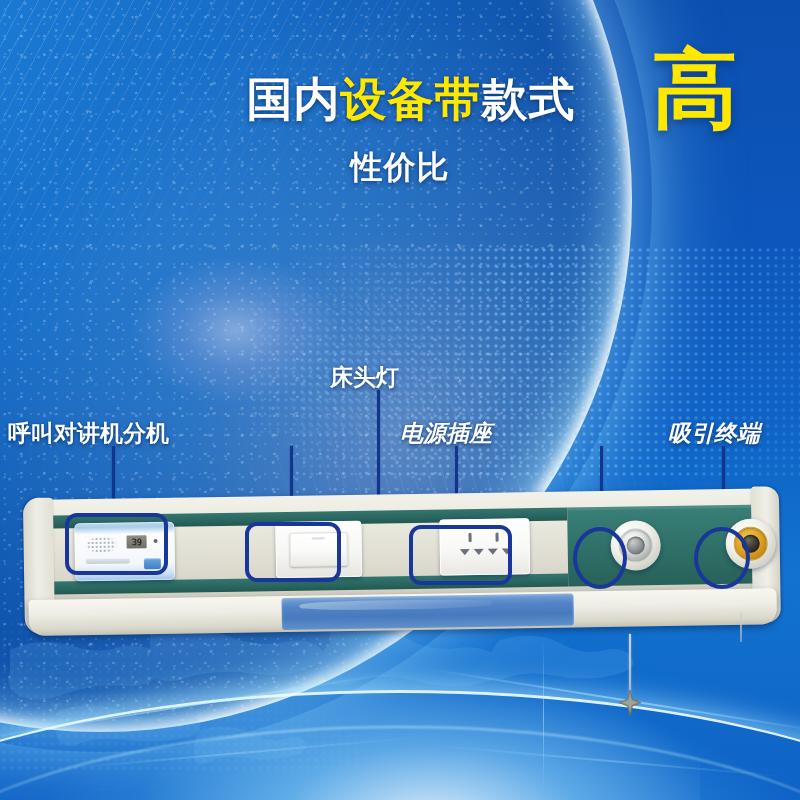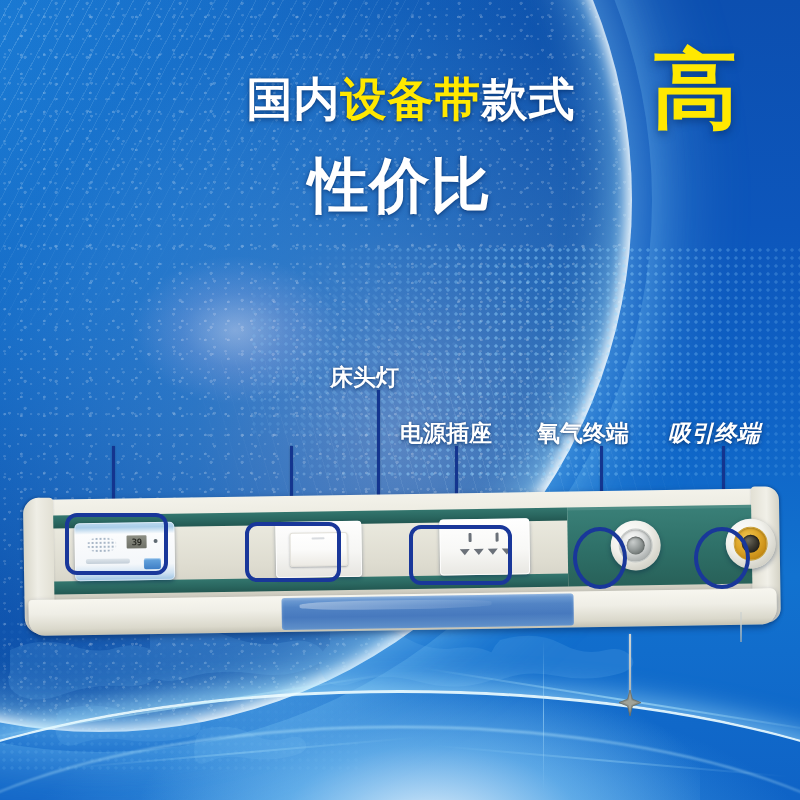--- a/index.html
+++ b/index.html
@@ -125,21 +125,21 @@
   
   .headline{
     position:absolute; left:0; top:76px; width:800px;
     text-align:center; pointer-events:none;
   }
   .hl-line1{
     font-size:46px; font-weight:bold; letter-spacing:1px; line-height:1.0;
     white-space:nowrap; padding-left:22px;
   }
   .hl-line2{
-    margin-top:24px; font-size:60px; font-weight:bold; letter-spacing:1px;
+    margin-top:24px; font-size:32px; font-weight:bold; letter-spacing:1px;
     white-space:nowrap; padding-left:0;
   }
   .tw{ color:#ffffff; text-shadow:0 2px 5px rgba(2,38,92,.55), 0 0 2px rgba(2,38,92,.5); }
   .ty{ color:#ffe800; text-shadow:0 2px 5px rgba(2,38,92,.55), 0 0 2px rgba(2,38,92,.5); }
   .hl-big{
     position:absolute; right:62px; top:46px;
     font-size:86px; font-weight:bold; color:#ffe800; line-height:1;
     text-shadow:0 3px 9px rgba(2,38,92,.55);
   }
 
@@ -391,31 +391,31 @@
     <div class="hl-line1">
       <span class="tw">国内</span><span class="ty">设备带</span><span class="tw">款式</span>
     </div>
     <div class="hl-line2">
       <span class="tw">性价比</span>
     </div>
   </div>
   <div class="hl-big">高</div>
 
   <div class="callouts">
+    <div class="clabel" style="left:8px;  top:418px;">呼叫对讲机分机</div>
     <div class="cline" style="left:112px; top:446px; height:78px;"></div>
 
     <div class="cline" style="left:290px; top:446px; height:78px;"></div>
 
     <div class="clabel" style="left:330px; top:362px;">床头灯</div>
     <div class="cline" style="left:377px; top:390px; height:212px;"></div>
 
-    <div class="clabel" style="left:400px; top:418px;">电源插座</div>
+    <div class="clabel" style="left:400px; top:418px;font-style:italic;">电源插座</div>
     <div class="cline" style="left:455px; top:446px; height:78px;"></div>
 
-    <div class="clabel" style="left:537px; top:418px;">氧气终端</div>
     <div class="cline" style="left:600px; top:446px; height:86px;"></div>
 
     <div class="clabel" style="left:668px; top:418px;font-style:italic;">吸引终端</div>
     <div class="cline" style="left:722px; top:446px; height:86px;"></div>
   </div>
 
   <div class="panel-wrap">
     <div class="panel">
 
       <div class="panel-body"></div>

